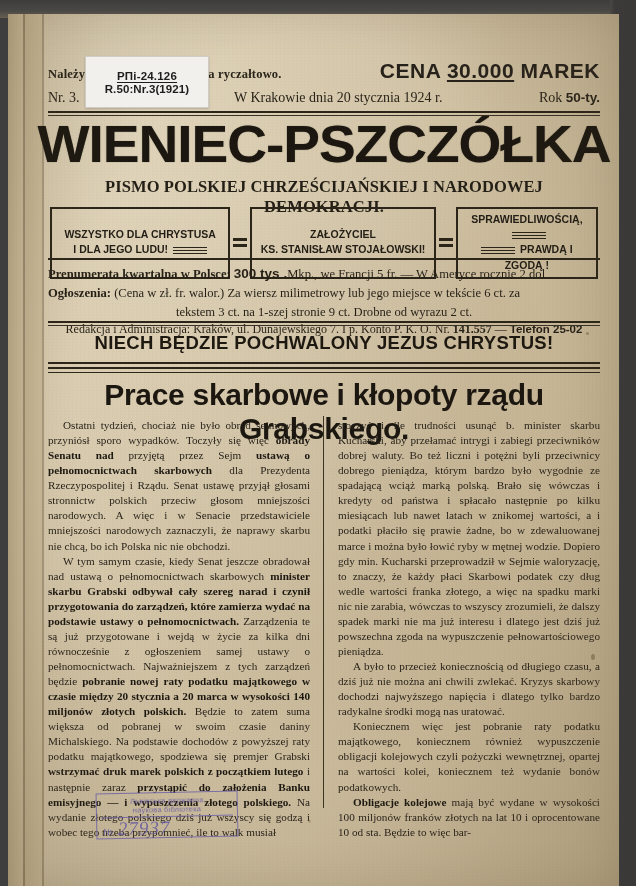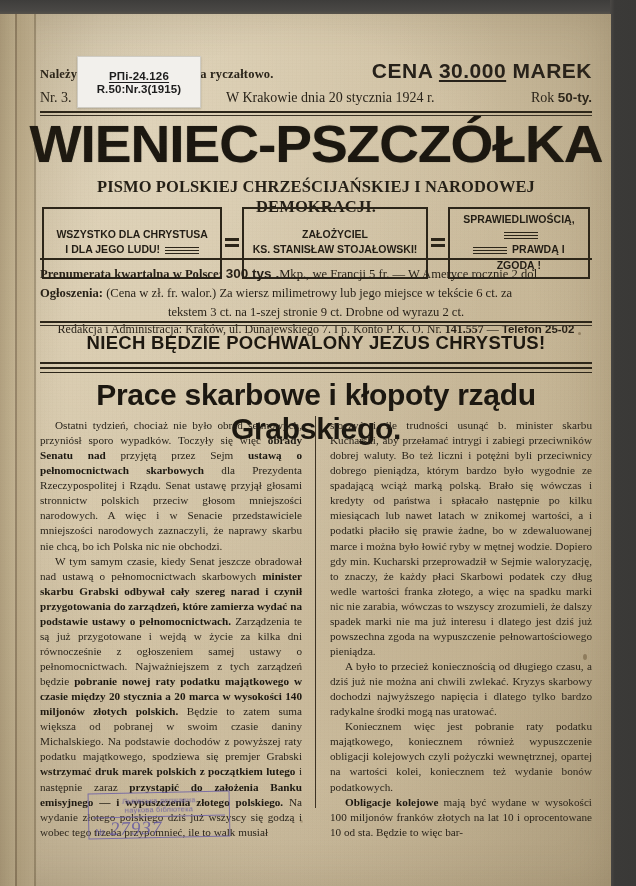--- a/index.html
+++ b/index.html
@@ -7,21 +7,21 @@
 
   .scan{position:relative;width:636px;height:886px;background:#3e3e3e;overflow:hidden;}
 
   
   .backdrop-right{position:absolute;top:0;right:0;width:26px;height:886px;
     background:linear-gradient(90deg,#4a4845 0%,#3b3a38 18%,#3a3937 100%);}
   .backdrop-top{position:absolute;top:0;left:0;width:636px;height:18px;
     background:linear-gradient(180deg,#3e3d3b 0%,#4b4946 60%,#6b6252 100%);opacity:.9;}
 
   
-  .page{position:absolute;top:14px;left:0;width:611px;height:872px;
+  .page{position:absolute;top:14px;left:8px;width:611px;height:872px;
     background:#cdbd9d;
     background-image:
       radial-gradient(ellipse at 22% 12%, rgba(255,250,235,.30), rgba(255,250,235,0) 55%),
       radial-gradient(ellipse at 78% 70%, rgba(160,140,105,.22), rgba(160,140,105,0) 60%),
       linear-gradient(97deg,#c6b594 0%,#d3c4a6 14%,#cfc0a2 55%,#c7b796 100%);
     box-shadow:inset 0 0 40px rgba(120,100,70,.22);
   }
   
   .grain{position:absolute;inset:0;opacity:.30;pointer-events:none;
     background-image:
@@ -246,21 +246,21 @@
 
     <div class="grain"></div>
     <div class="vignette"></div>
 
     <div class="speck" style="top:640px;left:583px;width:4px;height:6px;"></div>
     <div class="speck" style="top:318px;left:578px;width:3px;height:3px;"></div>
     <div class="speck" style="top:806px;left:300px;width:3px;height:3px;opacity:.5;"></div>
 
     <div class="label-top">
       <div class="l1">РПi-24.126</div>
-      <div class="l2">R.50:Nr.3(1915)</div>
+      <div class="l2">R.50:Nr.3(1921)</div>
     </div>
 
     <div class="stamp">
       <div class="s1">Львівська державна</div>
       <div class="s2">наукова бібліотека</div>
       <div class="sdiv"></div>
       <div class="s3">
         <span class="no">№</span>
         <span class="num">27937</span>
       </div>

